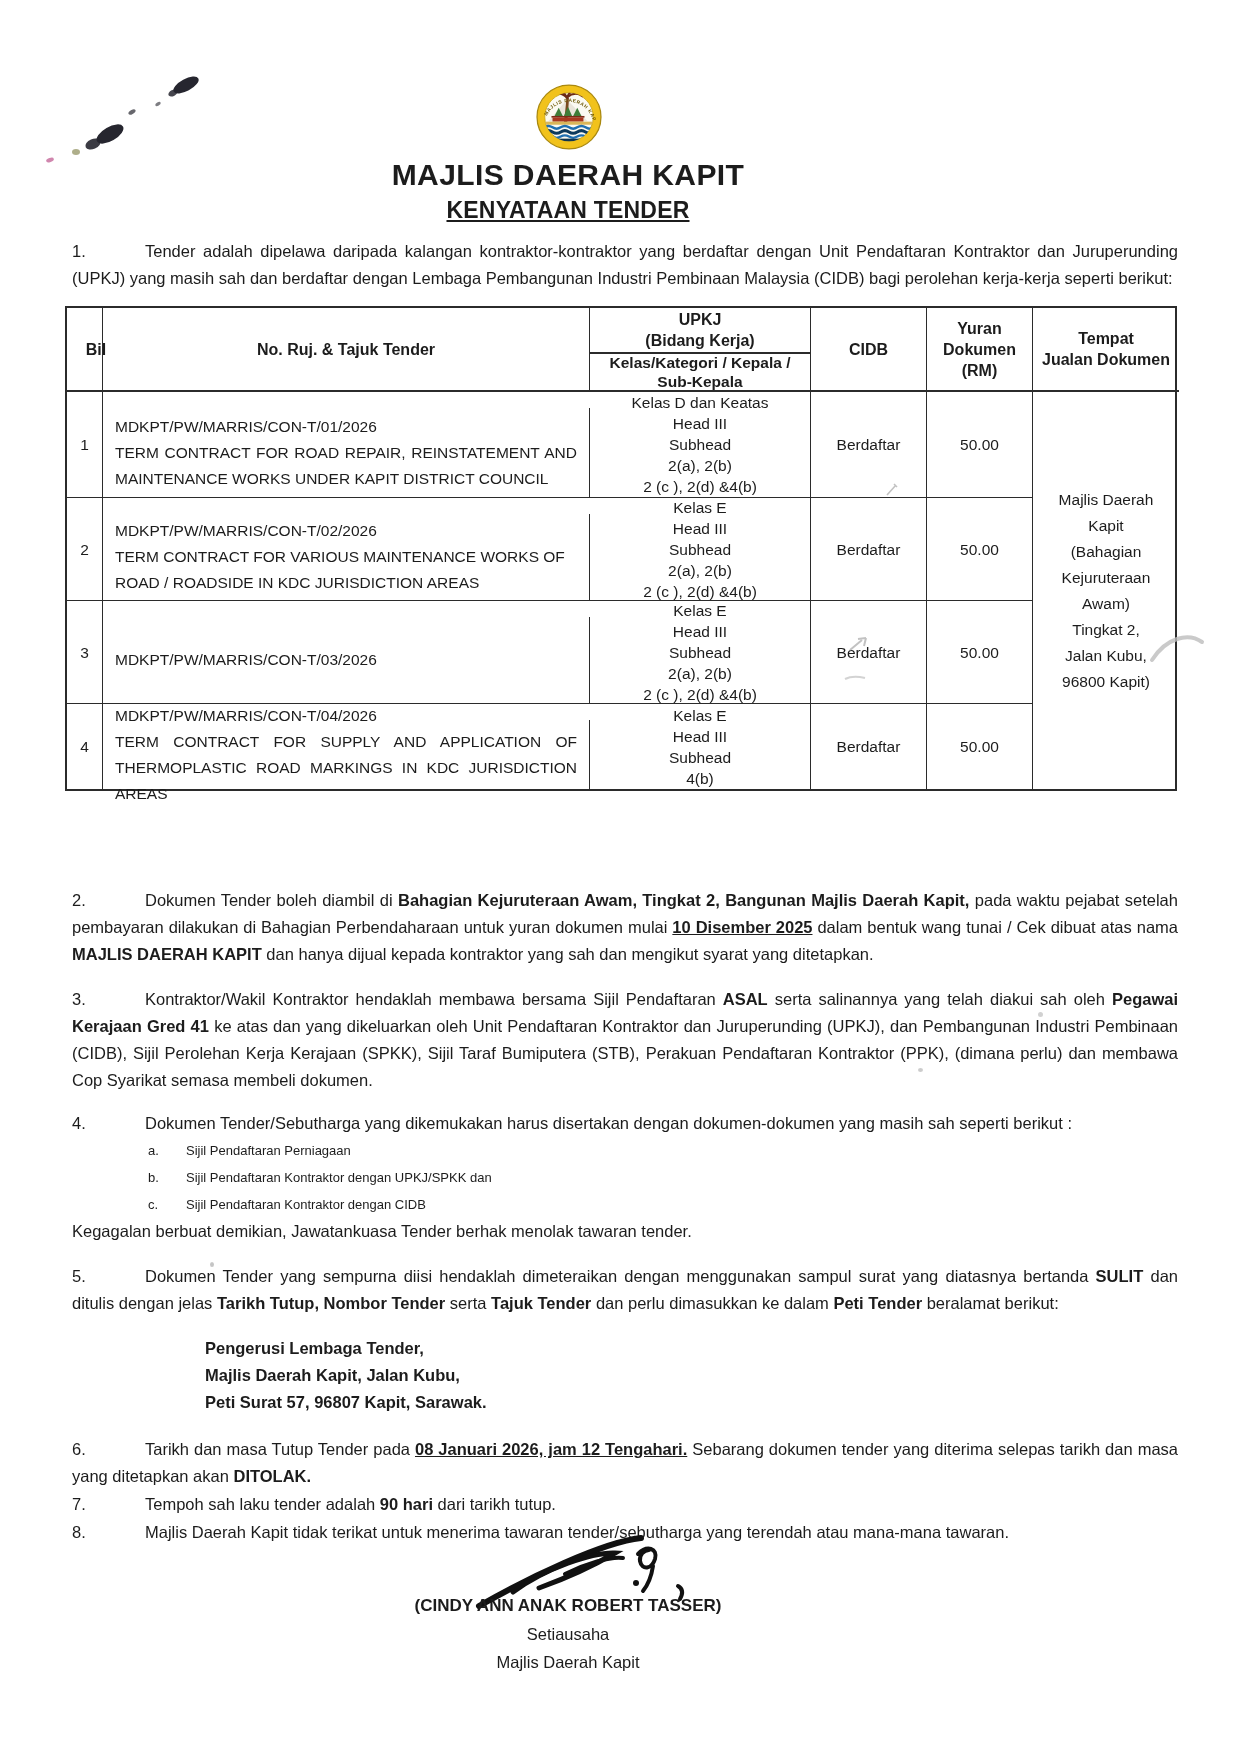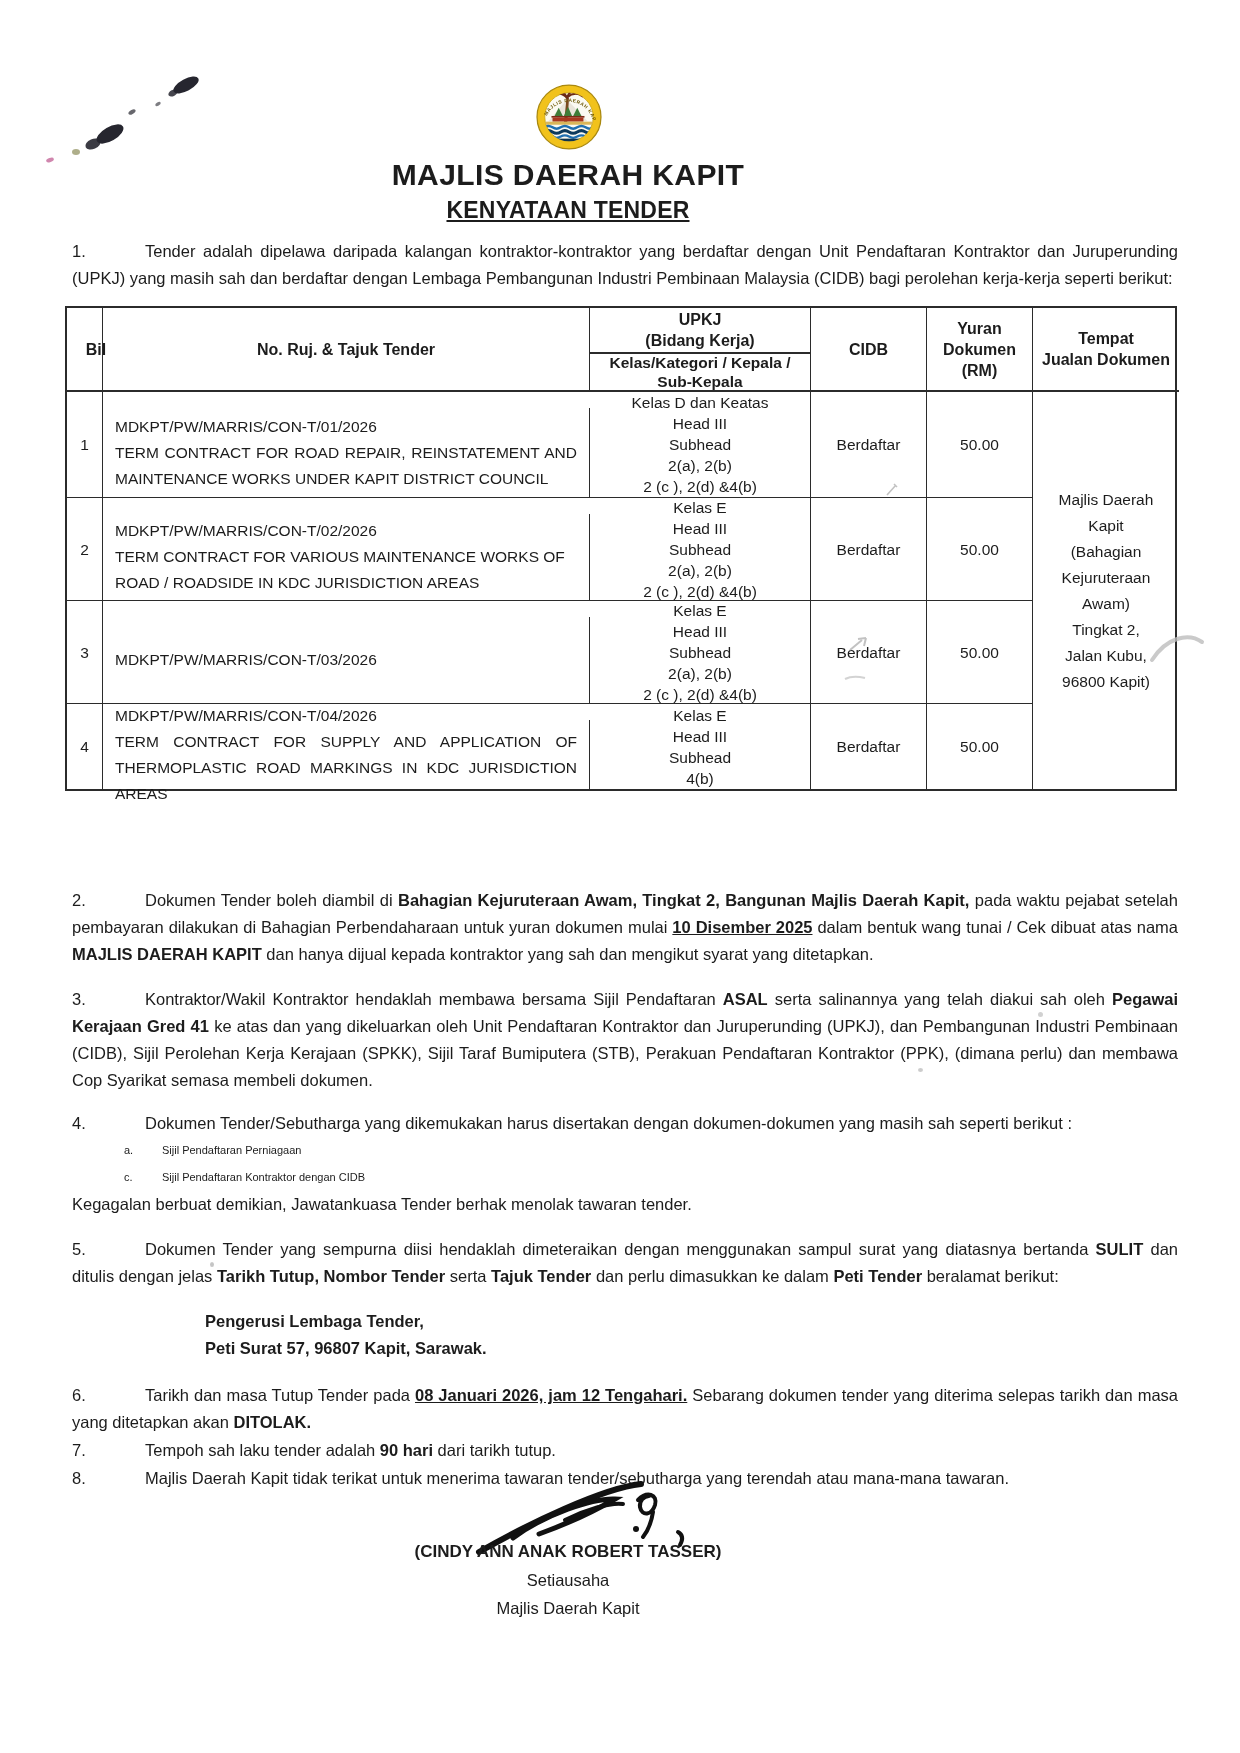--- a/index.html
+++ b/index.html
@@ -23,21 +23,21 @@
   .doc-title{font-size:30px;font-weight:bold;line-height:34px;letter-spacing:0.4px;}
   .doc-subtitle{font-size:23px;font-weight:bold;line-height:28px;margin-top:4px;text-decoration:underline;letter-spacing:0.2px;}
 
   
   .logo{position:absolute;left:536px;top:84px;width:66px;height:66px;}
 
   
   .para{font-size:16.5px;line-height:27px;text-align:justify;margin-top:22px;}
   .pnum{display:inline-block;width:73px;}
   .plain{font-size:16.5px;line-height:27px;}
-  .list-item{font-size:11px;line-height:27px;margin-left:52px;}
+  .list-item{font-size:13px;line-height:27px;margin-left:76px;}
   .lmark{display:inline-block;width:38px;}
   .address{margin:18px 0 0 133px;font-weight:bold;font-size:16.5px;line-height:27px;}
 
   
   .tender-table{
     margin-top:14px;margin-left:-7px;
     width:1112px;
     display:grid;
     grid-template-columns:36px 487px 221px 116px 106px 146px;
     grid-template-rows:46px 38px 106px 103px 103px 85px;
@@ -231,30 +231,34 @@
       <span class="pnum">3.</span><span><span>Kontraktor/Wakil Kontraktor hendaklah membawa bersama Sijil Pendaftaran </span><span style="font-weight: bold;">ASAL</span><span> serta salinannya yang telah diakui sah oleh </span><span style="font-weight: bold;">Pegawai Kerajaan Gred 41</span><span> ke atas dan yang dikeluarkan oleh Unit Pendaftaran Kontraktor dan Juruperunding (UPKJ), dan Pembangunan Industri Pembinaan (CIDB), Sijil Perolehan Kerja Kerajaan (SPKK), Sijil Taraf Bumiputera (STB), Perakuan Pendaftaran Kontraktor (PPK), (dimana perlu) dan membawa Cop Syarikat semasa membeli dokumen.</span></span>
     </div>
 
     <div class="para" style="margin-top:16px;">
       <span class="pnum">4.</span><span><span>Dokumen Tender/Sebutharga yang dikemukakan harus disertakan dengan dokumen-dokumen yang masih sah seperti berikut :</span></span>
     </div>
     <div class="list-item">
       <span class="lmark">a.</span><span>Sijil Pendaftaran Perniagaan</span>
     </div>
     <div class="list-item">
+      <span class="lmark">b.</span><span>Sijil Pendaftaran Kontraktor dengan UPKJ/SPKK dan</span>
+    </div>
+    <div class="list-item">
       <span class="lmark">c.</span><span>Sijil Pendaftaran Kontraktor dengan CIDB</span>
     </div>
     <div class="plain">Kegagalan berbuat demikian, Jawatankuasa Tender berhak menolak tawaran tender.</div>
 
     <div class="para" style="margin-top:18px;">
       <span class="pnum">5.</span><span><span>Dokumen Tender yang sempurna diisi hendaklah dimeteraikan dengan menggunakan sampul surat yang diatasnya bertanda </span><span style="font-weight: bold;">SULIT</span><span> dan ditulis dengan jelas </span><span style="font-weight: bold;">Tarikh Tutup, Nombor Tender</span><span> serta </span><span style="font-weight: bold;">Tajuk Tender</span><span> dan perlu dimasukkan ke dalam </span><span style="font-weight: bold;">Peti Tender</span><span> beralamat berikut:</span></span>
     </div>
 
     <div class="address">
       <div>Pengerusi Lembaga Tender,</div>
+      <div>Majlis Daerah Kapit, Jalan Kubu,</div>
       <div>Peti Surat 57, 96807 Kapit, Sarawak.</div>
     </div>
 
     <div class="para" style="margin-top:20px;">
       <span class="pnum">6.</span><span><span>Tarikh dan masa Tutup Tender pada </span><span style="font-weight: bold; text-decoration: underline;">08 Januari 2026, jam 12 Tengahari.</span><span> Sebarang dokumen tender yang diterima selepas tarikh dan masa yang ditetapkan akan </span><span style="font-weight: bold; margin-top: 16px;">DITOLAK.</span></span>
     </div>
     <div class="para" style="margin-top:1px;">
       <span class="pnum">7.</span><span><span>Tempoh sah laku tender adalah </span><span style="font-weight: bold;">90 hari</span><span> dari tarikh tutup.</span></span>
     </div>
     <div class="para" style="margin-top:1px;">

